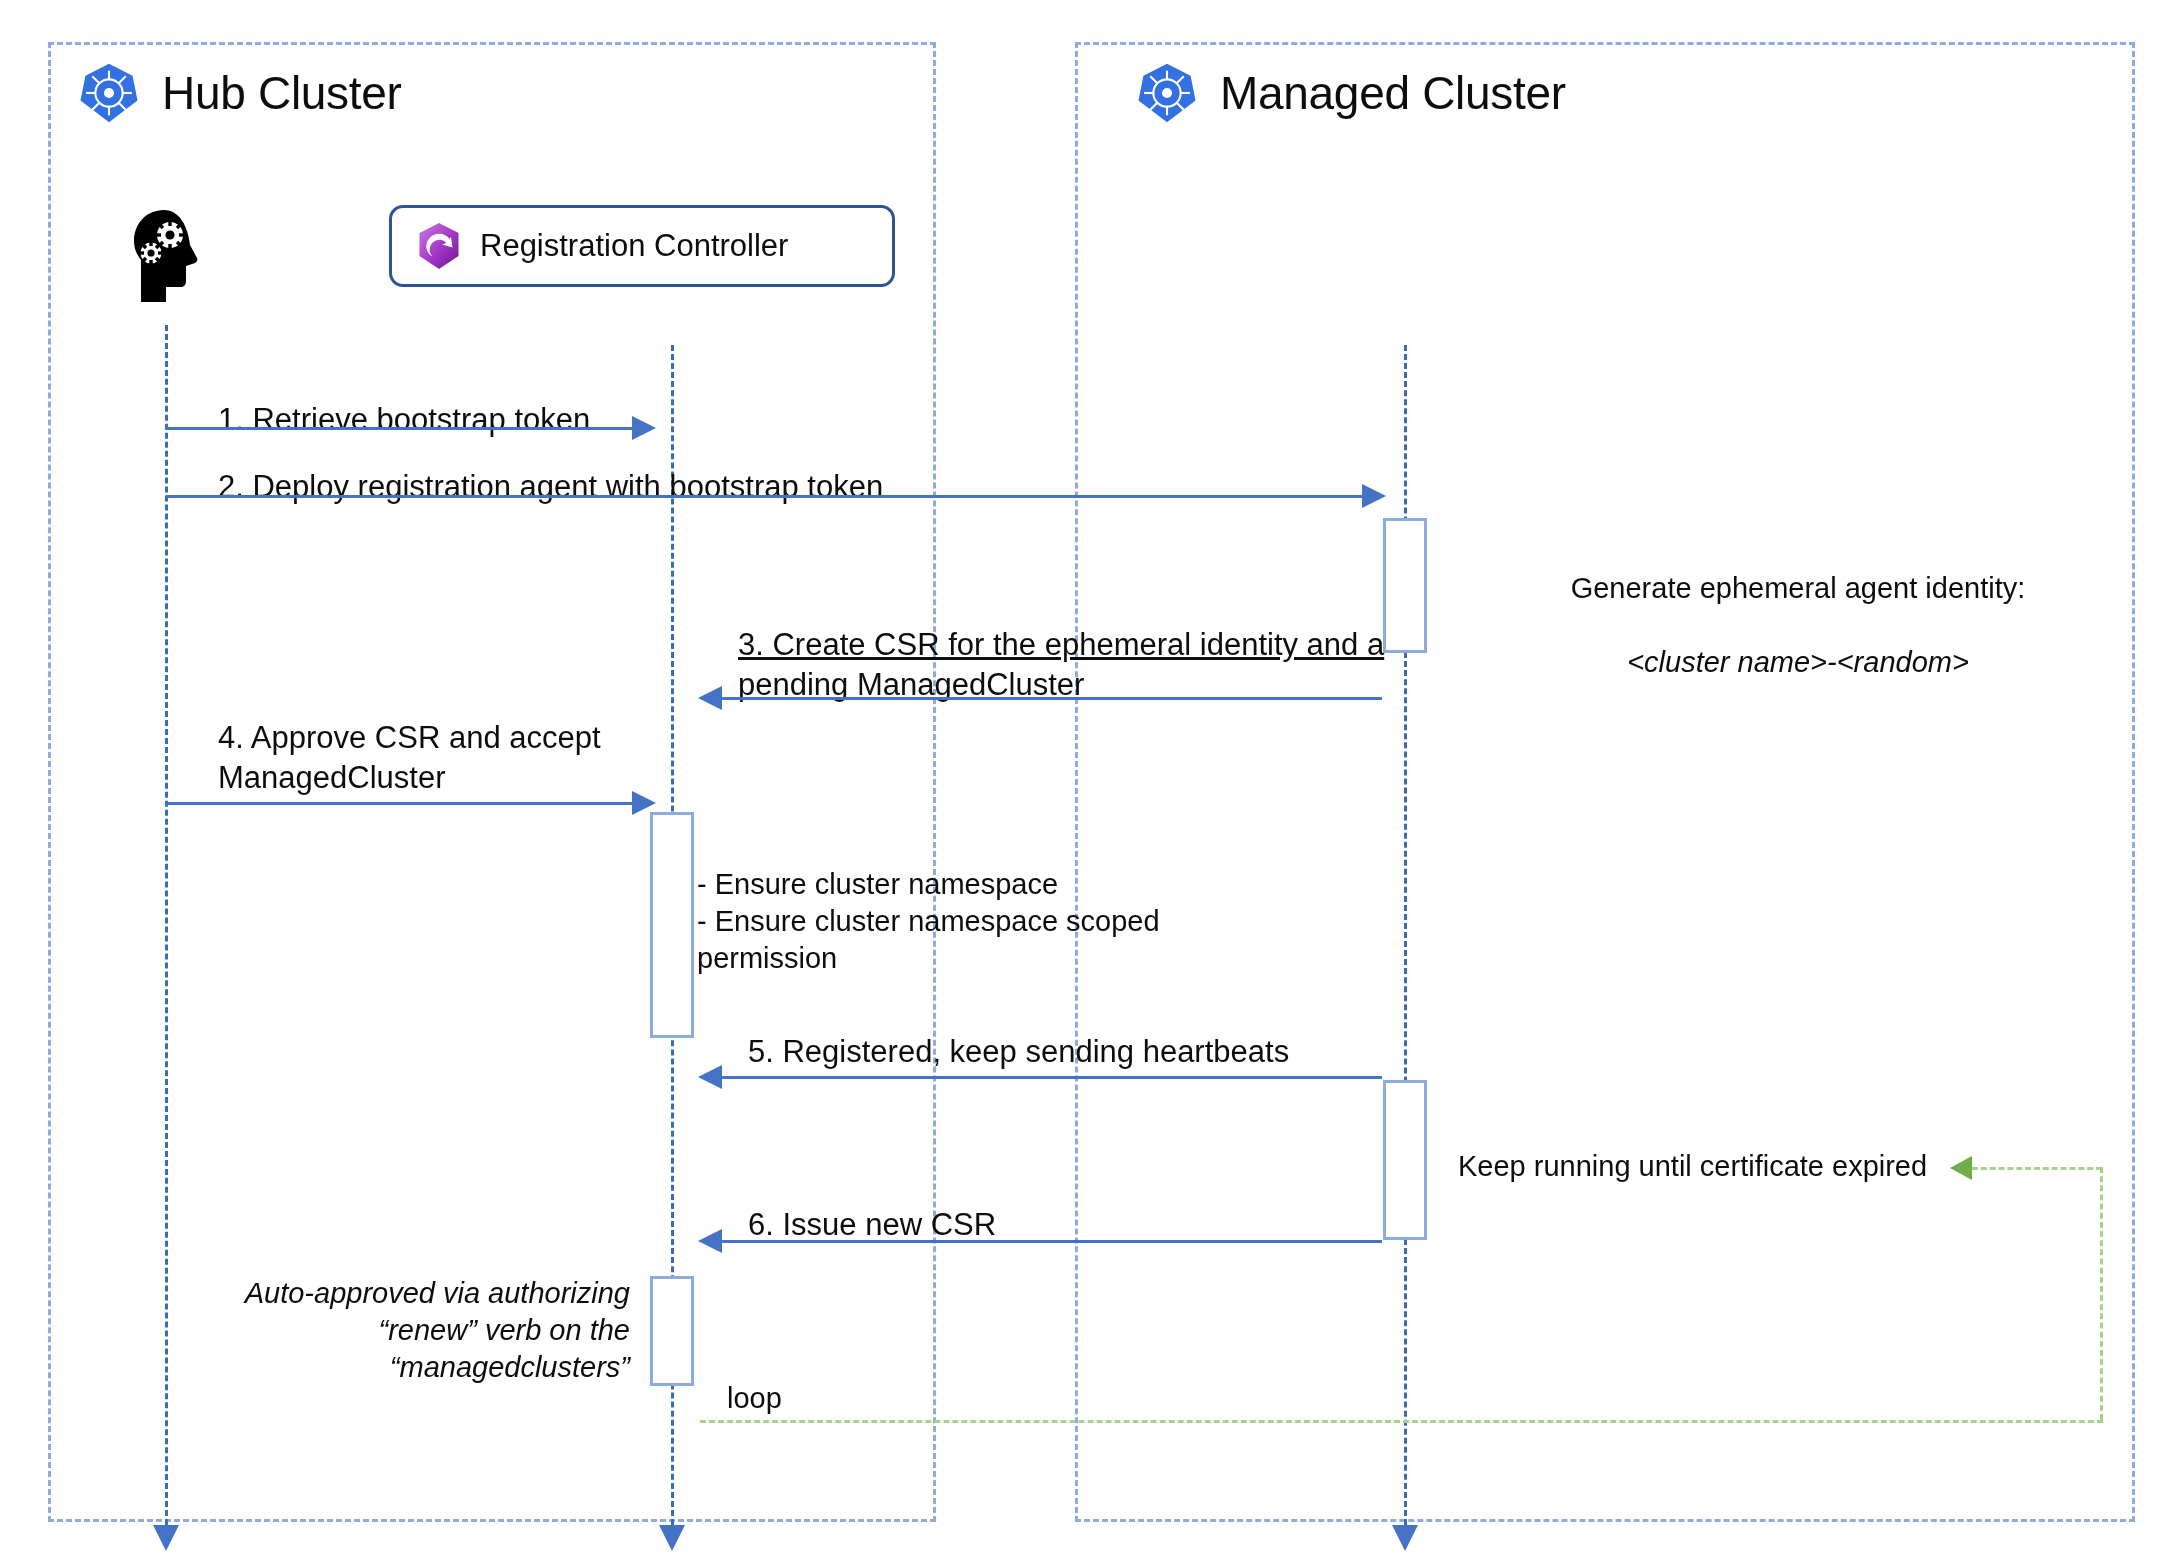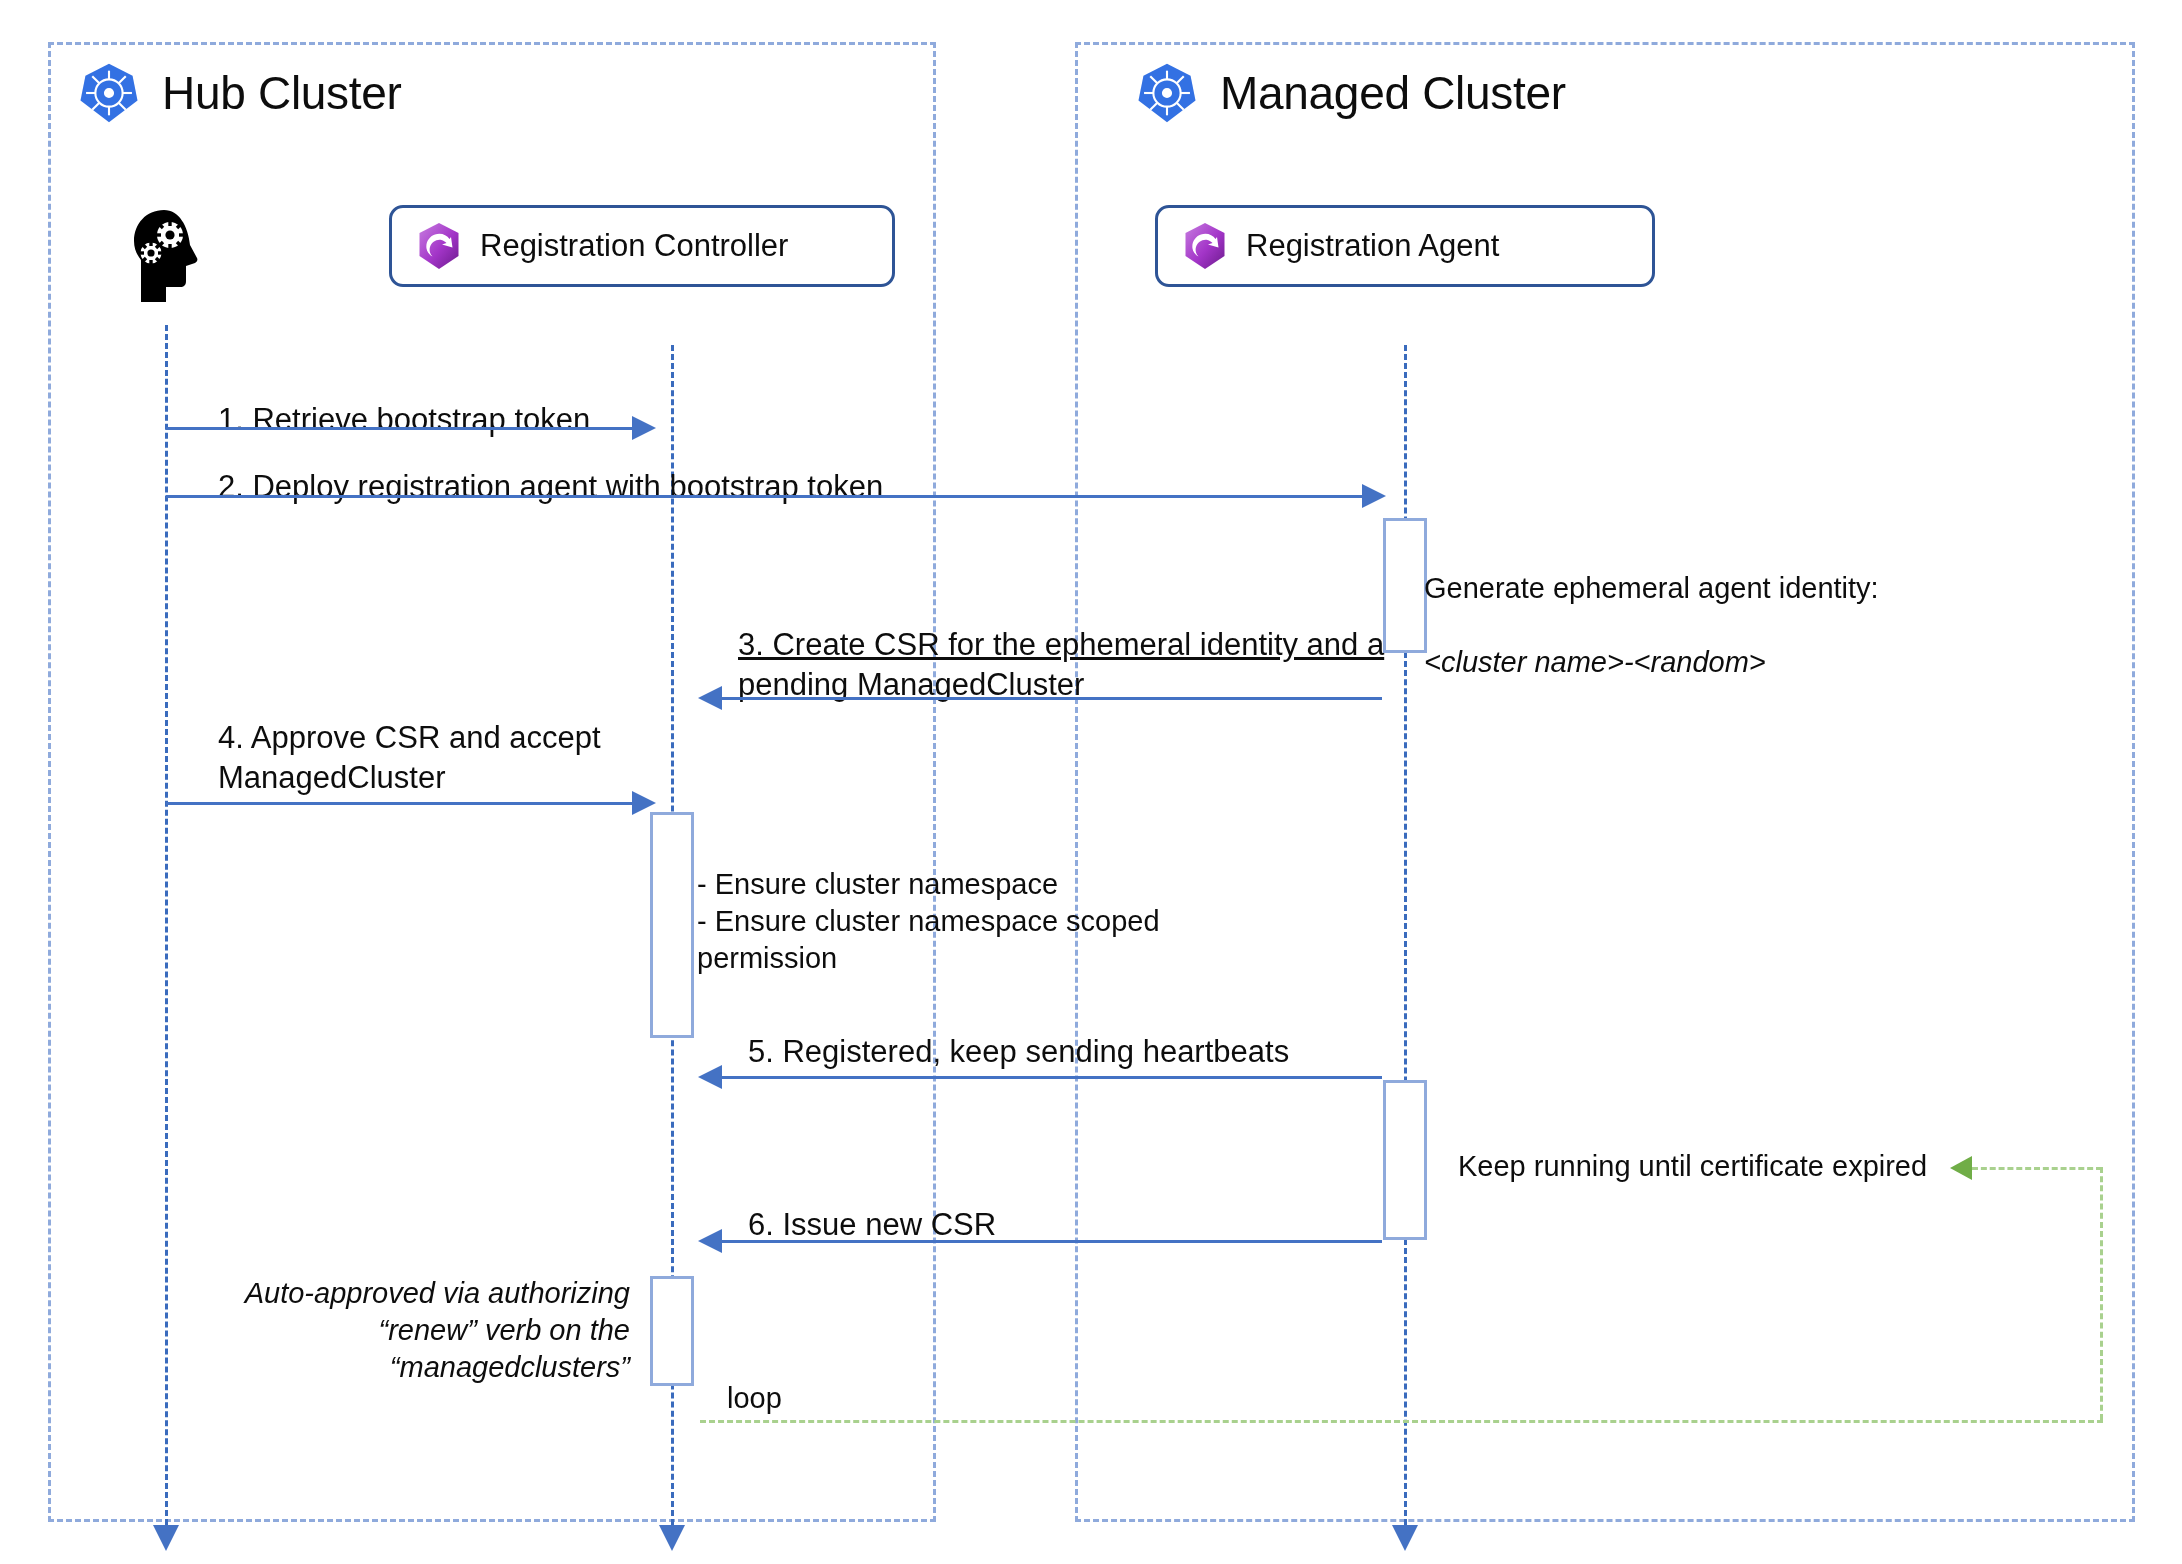--- a/index.html
+++ b/index.html
@@ -239,36 +239,20 @@
           <line x1="34" y1="34" x2="23" y2="23"></line>
           <line x1="66" y1="66" x2="77" y2="77"></line>
           <line x1="66" y1="34" x2="77" y2="23"></line>
           <line x1="34" y1="66" x2="23" y2="77"></line>
         </g>
       </svg>
     </span>
     <span class="cluster-title">Managed Cluster</span>
   </div>
 
-  <div class="participant" style="left:1155px; top:205px; width:500px; height:82px;">
-    <span>
-      <svg class="ocm-logo" viewBox="0 0 100 100" xmlns="http://www.w3.org/2000/svg">
-        <defs>
-          <linearGradient id="ocmgrad2" x1="0" y1="0" x2="1" y2="1">
-            <stop offset="0%" stop-color="#c77de0"></stop>
-            <stop offset="55%" stop-color="#a335c8"></stop>
-            <stop offset="100%" stop-color="#6b1a8c"></stop>
-          </linearGradient>
-        </defs>
-        <polygon points="50,4 89,24 89,70 50,96 11,70 11,24" fill="url(#ocmgrad2)"></polygon>
-        <path d="M71 36c-6-9-18-13-29-9-12 4-19 16-17 28 1 7 6 13 12 16-5-5-7-12-5-19 3-10 13-16 23-14 4 1 7 3 10 6l-9 3 21 6-3-21z" fill="#ffffff"></path>
-      </svg>
-    </span>
-    <span class="participant-label">Registration Agent</span>
-  </div>
 
   <div class="lifeline" style="left:165px; top:325px; height:1200px;"></div>
   <div class="lifeline-arrow" style="left:153px; top:1525px;"></div>
 
   <div class="lifeline" style="left:671px; top:345px; height:1180px;"></div>
   <div class="lifeline-arrow" style="left:659px; top:1525px;"></div>
 
   <div class="lifeline" style="left:1404px; top:345px; height:1180px;"></div>
   <div class="lifeline-arrow" style="left:1392px; top:1525px;"></div>
 
@@ -278,21 +262,21 @@
   <div class="activation" style="left:650px; top:1276px; width:44px; height:110px;"></div>
 
   <div class="msg-label" style="left:218px; top:400px; width:620px;">1. Retrieve bootstrap token</div>
   <div class="msg-line" style="left:166px; top:427px; width:470px;"></div>
   <div class="arrow-right" style="left:632px; top:416px;"></div>
 
   <div class="msg-label" style="left:218px; top:467px; width:900px;">2. Deploy registration agent with bootstrap token</div>
   <div class="msg-line" style="left:166px; top:495px; width:1200px;"></div>
   <div class="arrow-right" style="left:1362px; top:484px;"></div>
 
-  <div class="note" style="left:1424px; top:533px; width:620px;">
+  <div class="note" style="left:1488px; top:533px; width:620px;text-align:center;">
     <span>Generate ephemeral agent identity:</span><br>
     <span class="ital-line">&lt;cluster name&gt;-&lt;random&gt;</span>
   </div>
 
   <div class="msg-label" style="left:738px; top:625px; width:680px;text-decoration:underline;">3. Create CSR for the ephemeral identity and a
 pending ManagedCluster</div>
   <div class="msg-line" style="left:722px; top:697px; width:660px;"></div>
   <div class="arrow-left" style="left:698px; top:686px;"></div>
 
   <div class="msg-label" style="left:218px; top:718px; width:560px;">4. Approve CSR and accept

